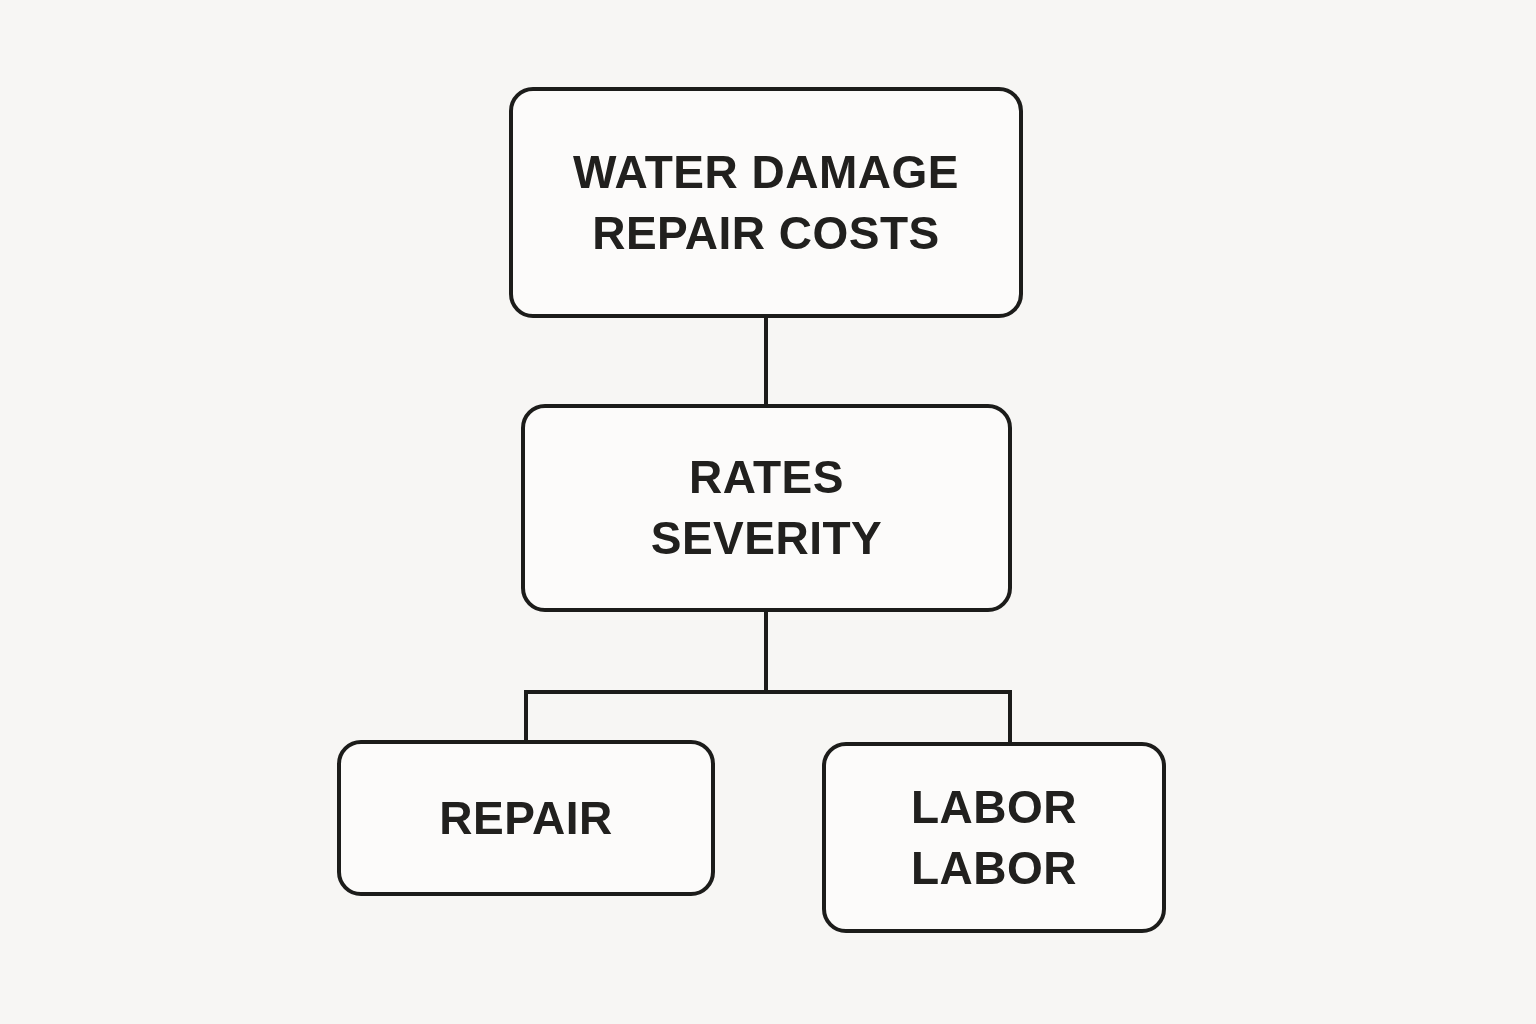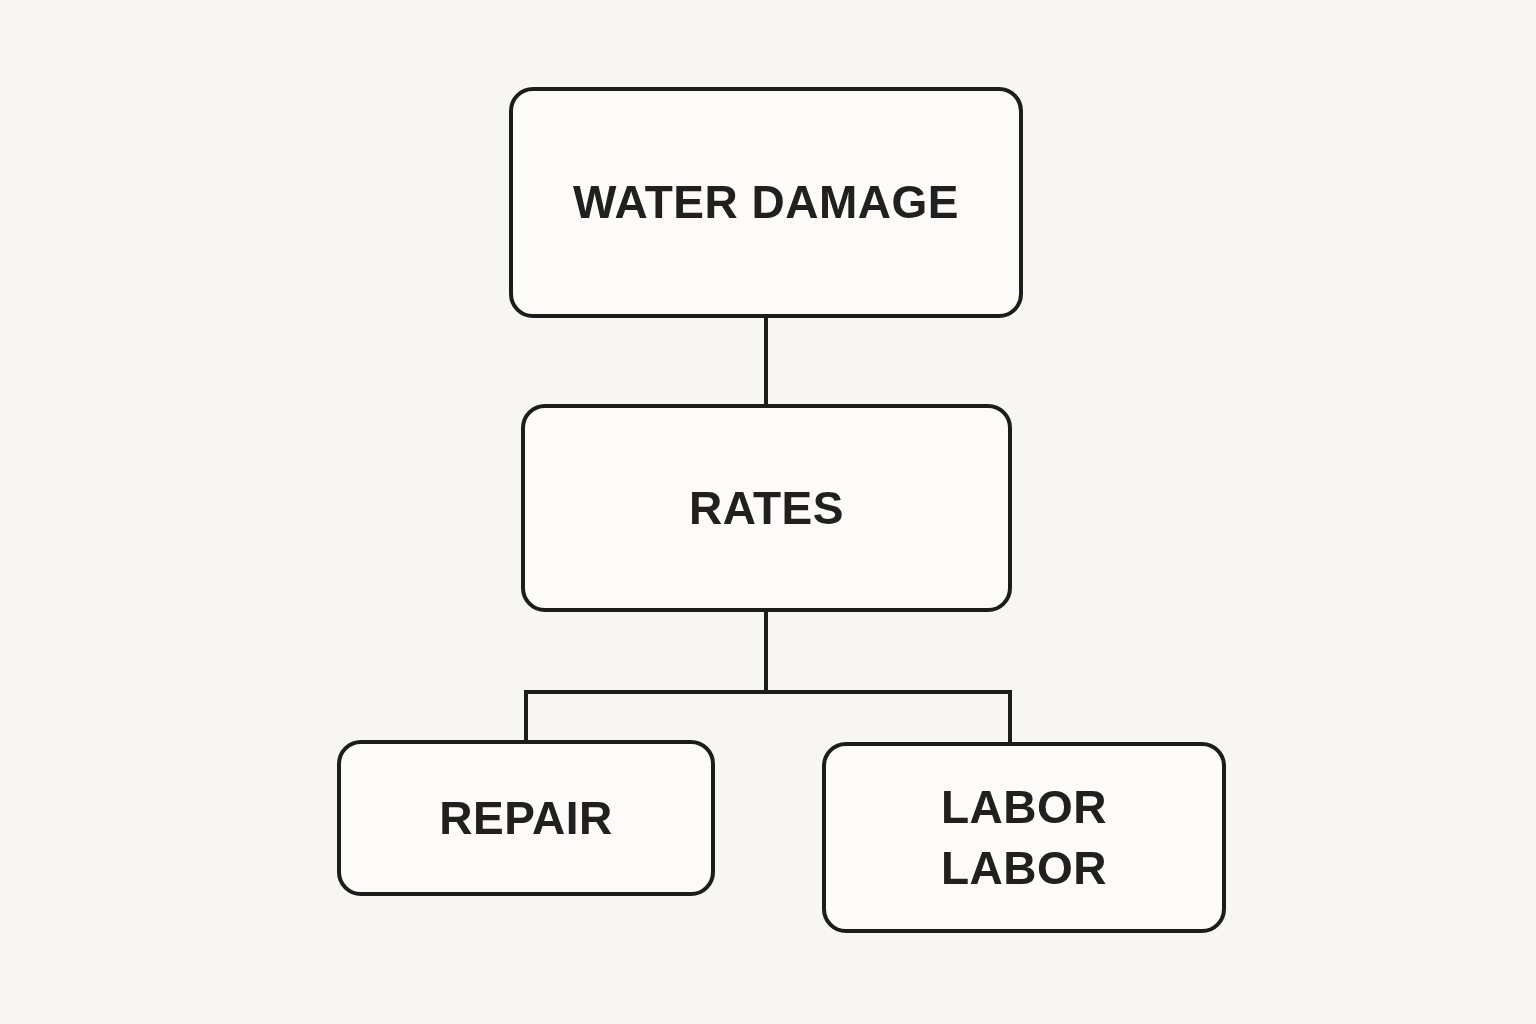--- a/index.html
+++ b/index.html
@@ -38,45 +38,47 @@
     white-space: nowrap;
   }
   .connector {
     position: absolute;
     background: #1c1c1a;
   }
   
   #node-root    { left: 509px; top:  87px; width: 514px; height: 231px; }
   #node-mid     { left: 521px; top: 404px; width: 491px; height: 208px; }
   #node-left    { left: 337px; top: 740px; width: 378px; height: 156px; }
-  #node-right   { left: 822px; top: 742px; width: 404px; height: 191px; }
+  #node-right   { left: 822px; top: 742px; width: 344px; height: 191px; }
   
   #conn-root-mid      { left: 764px;  top: 314px; width: 4px;   height: 94px;  }
   #conn-mid-stem      { left: 764px;  top: 608px; width: 4px;   height: 86px;  }
   #conn-rail          { left: 524px;  top: 690px; width: 488px; height: 4px;   }
   #conn-drop-left     { left: 524px;  top: 690px; width: 4px;   height: 54px;  }
   #conn-drop-right    { left: 1008px; top: 690px; width: 4px;   height: 56px;  }
 </style>
 </head>
 <body>
 
 <div class="canvas">
 
   <div class="connector" id="conn-root-mid"></div>
   <div class="connector" id="conn-mid-stem"></div>
   <div class="connector" id="conn-rail"></div>
   <div class="connector" id="conn-drop-left"></div>
   <div class="connector" id="conn-drop-right"></div>
 
   <div class="node" id="node-root">
     <div class="line">WATER DAMAGE</div>
+    <div class="line">REPAIR COSTS</div>
   </div>
 
   <div class="node" id="node-mid">
     <div class="line">RATES</div>
+    <div class="line">SEVERITY</div>
   </div>
 
   <div class="node" id="node-left">
     <div class="line">REPAIR</div>
   </div>
 
   <div class="node" id="node-right">
     <div class="line">LABOR</div>
     <div class="line">LABOR</div>
   </div>

